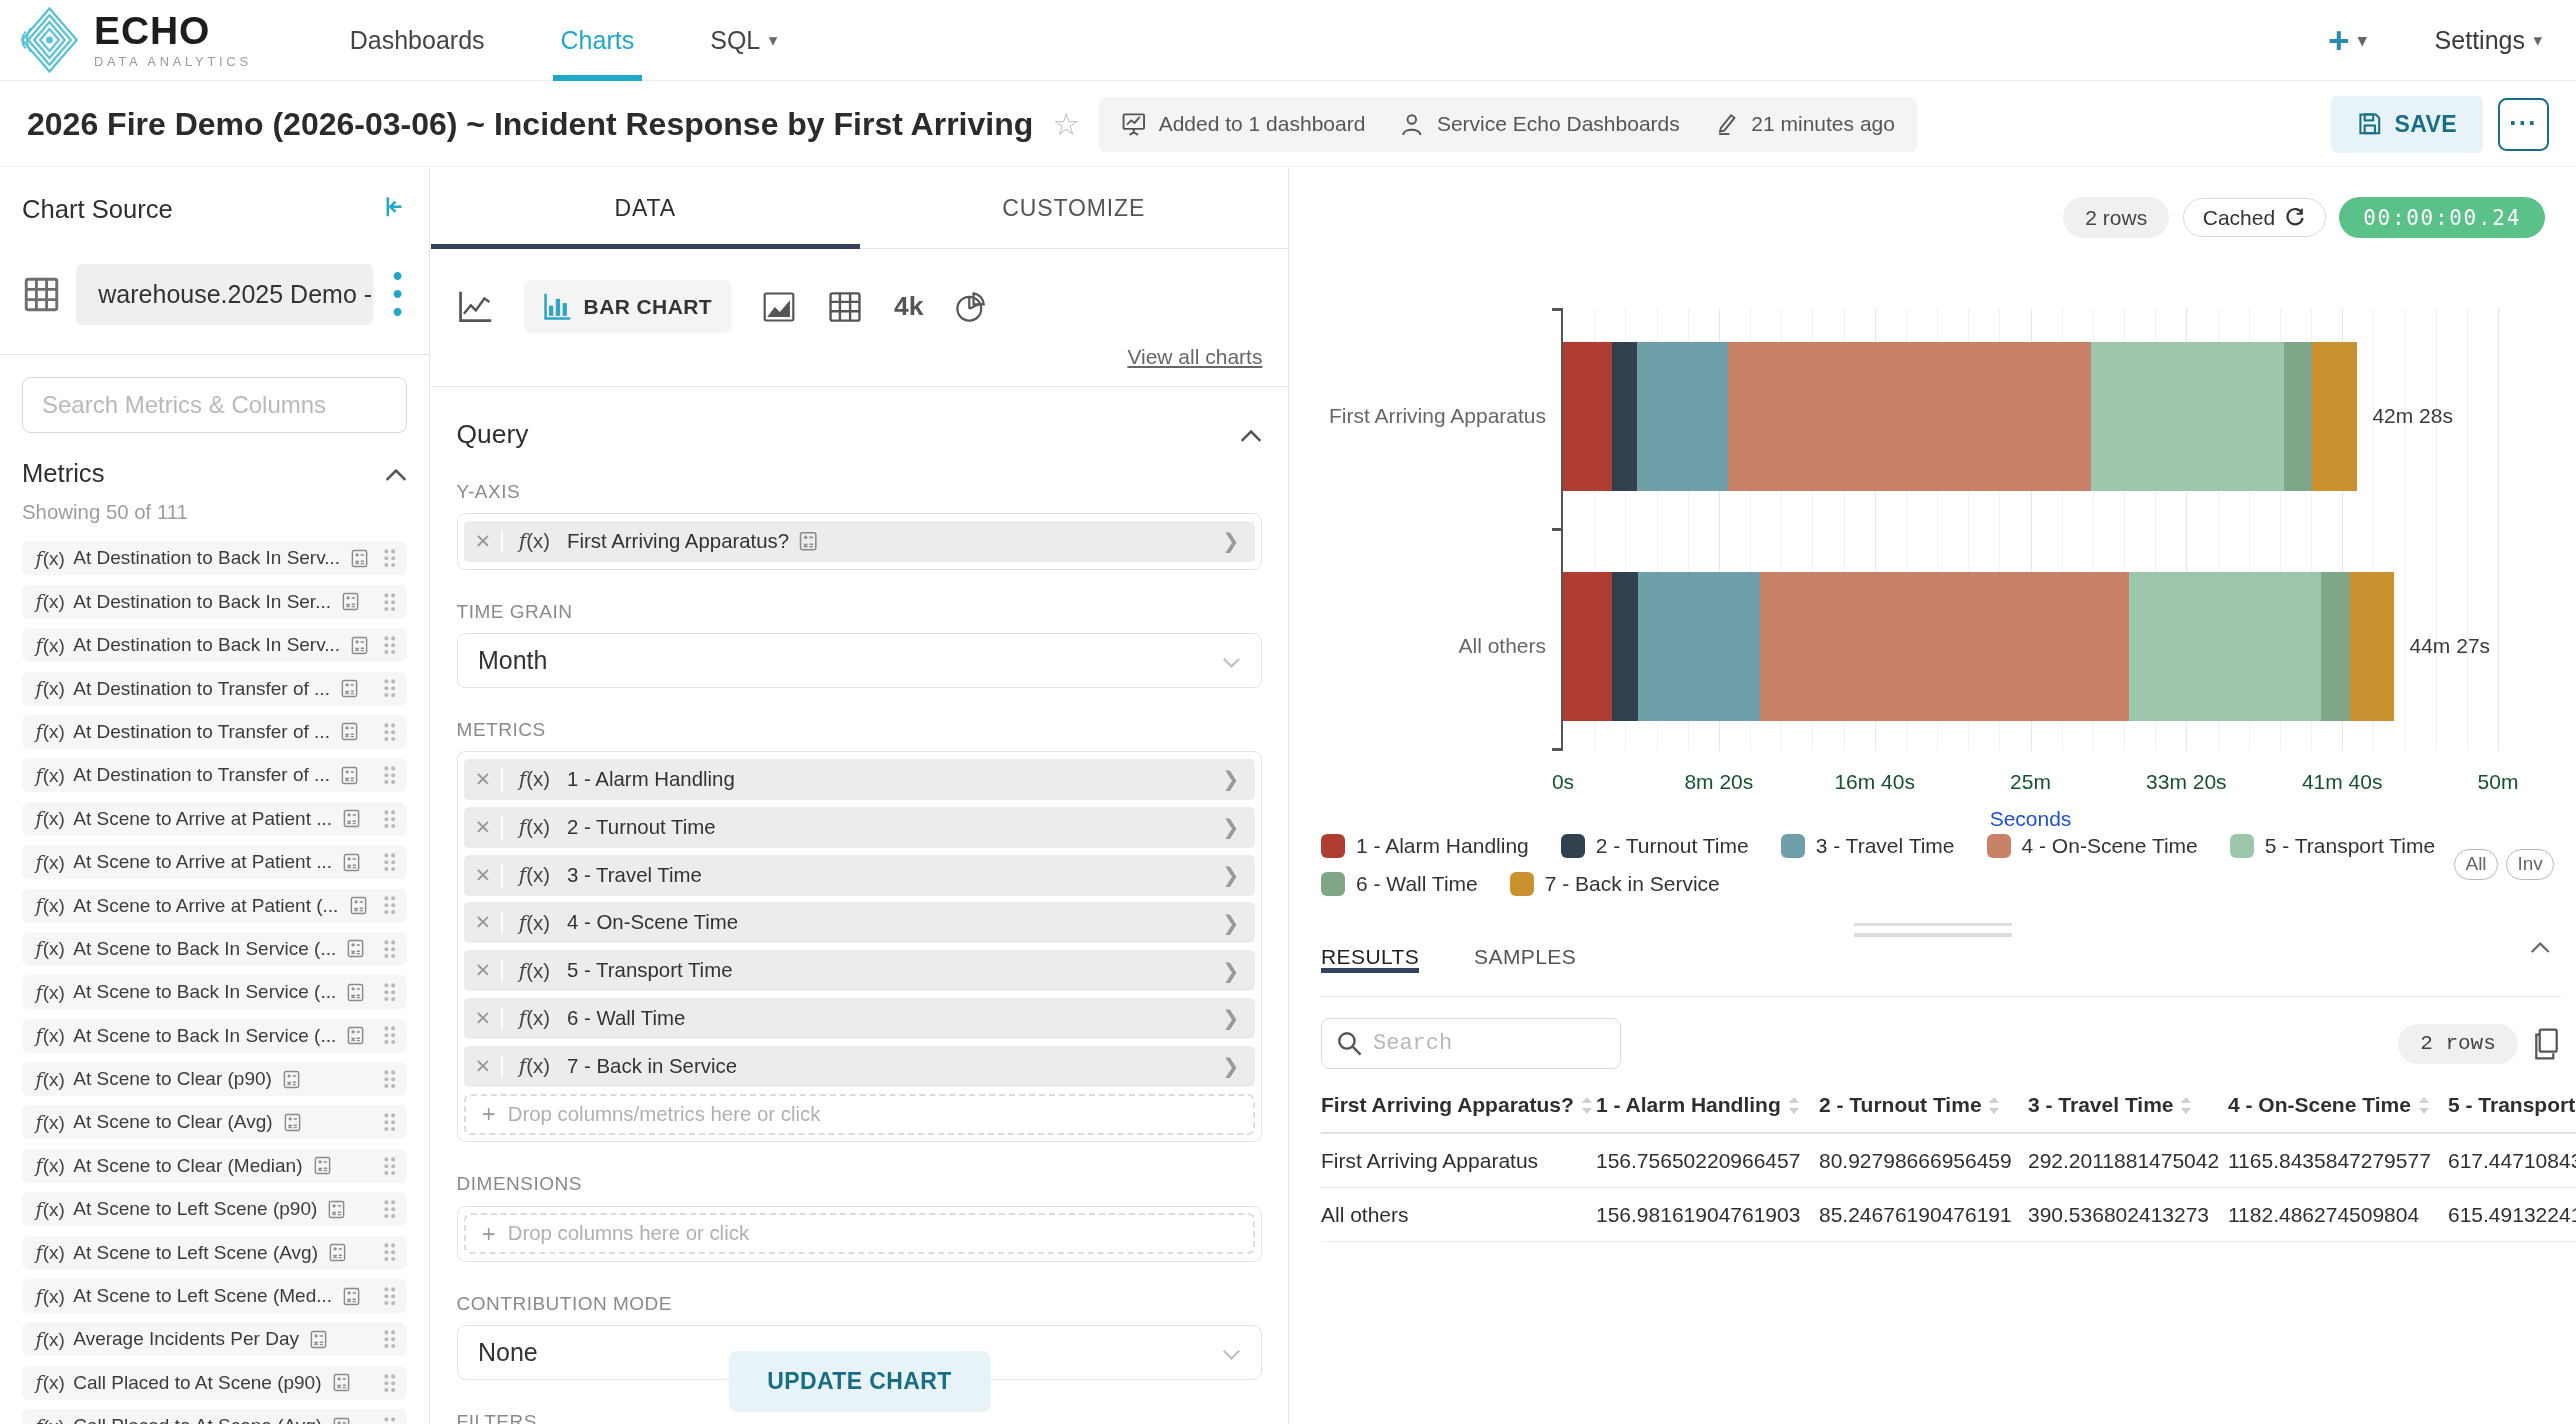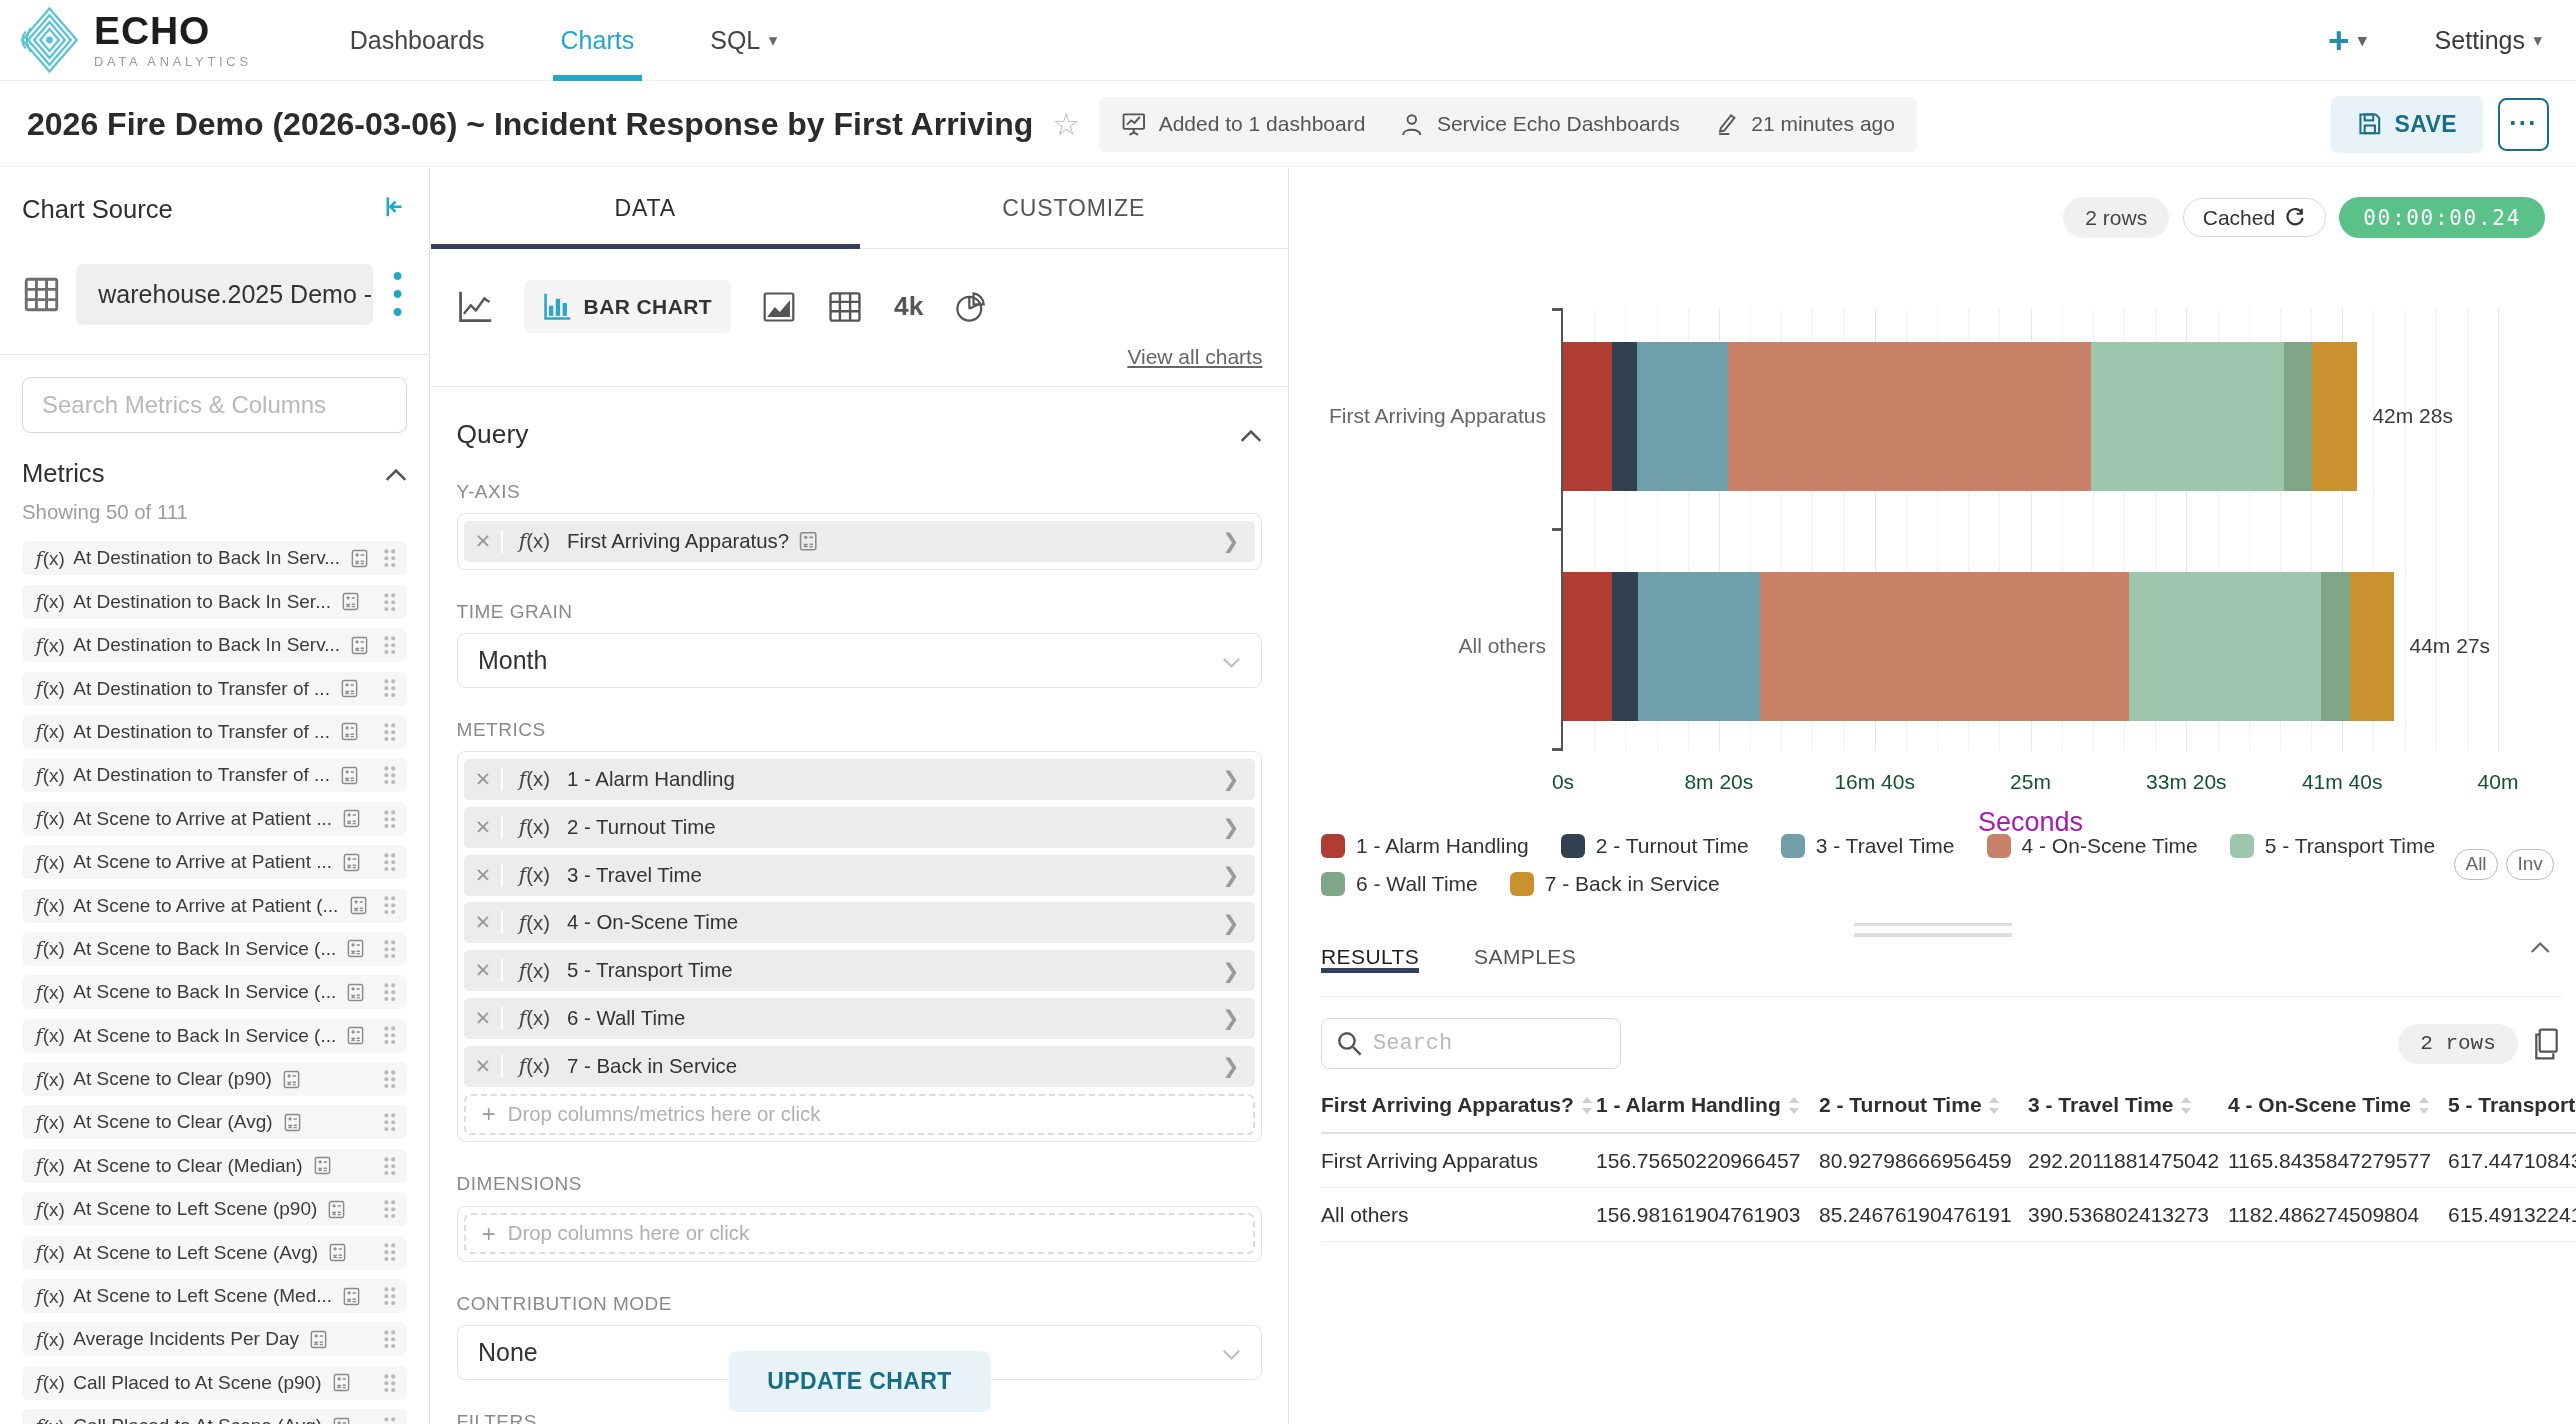--- a/index.html
+++ b/index.html
@@ -88,21 +88,21 @@
 
   .plot { position:absolute; left:271px; top:140px; width:937px; height:443px; border-left:2.6px solid #555; }
   .gridline { position:absolute; top:0; bottom:0; width:0.9px; background:#f0f0f5; }
   .gridline.major { background:#e6e6ef; }
   .hbar { position:absolute; left:0; height:149px; display:flex; overflow:hidden; }
   .hbar .seg { height:100%; }
   .cat-label { position:absolute; right:calc(100% + 17px); font-size:21px; color:#666; white-space:nowrap; transform:translateY(-50%); }
   .val-label { position:absolute; font-size:21px; color:#3a3a3a; white-space:nowrap; transform:translateY(-50%); }
   .axis-tick { position:absolute; left:-11px; width:8.5px; height:2.6px; background:#555; }
   .xtick { position:absolute; top:calc(100% + 19px); transform:translateX(-50%); font-size:21px; color:#14532d; white-space:nowrap; }
-  .xlabel { position:absolute; top:calc(100% + 56px); left:50%; transform:translateX(-50%); font-size:27px; color:#a21caf; }
+  .xlabel { position:absolute; top:calc(100% + 56px); left:50%; transform:translateX(-50%); font-size:21px; color:#1d4ed8; }
   .legend { position:absolute; top:666px; left:31px; right:128px; display:flex; flex-wrap:wrap; column-gap:32px; row-gap:13.6px; }
   .lg-item { display:flex; align-items:center; gap:11px; font-size:21px; color:#333; white-space:nowrap; }
   .lg-sw { width:24px; height:24px; border-radius:6px; flex:none; }
   .lg-controls { position:absolute; right:22px; top:681px; display:flex; gap:8.5px; }
   .lg-btn { border:1.7px solid #b9b9b9; border-radius:15.3px; padding:3.4px 10.2px; font-size:19px; color:#666; background:#fff; cursor:pointer; }
   .drag-handle { position:absolute; top:755px; left:50%; transform:translateX(-50%); width:158px; }
   .drag-handle div { height:3.4px; background:#ddd; margin-bottom:6.8px; }
 
   .res-tabs { position:absolute; top:777px; left:31px; right:0; display:flex; gap:55px; }
   .res-tab { font-size:21px; letter-spacing:0.4px; color:#555; padding-bottom:4px; position:relative; cursor:pointer; }
@@ -936,21 +936,21 @@
           <div class="seg" title="7 - Back in Service" style="width: 5.33408%; background: rgb(201, 146, 46);"></div>
         </div>
         <div class="cat-label" style="top: 338px;">All others</div>
         <div class="val-label" style="top: 338px; left: calc(88.9001% + 15.3px);">44m 27s</div>
         <div class="xtick" style="left: 0%;">0s</div>
         <div class="xtick" style="left: 16.6667%;">8m 20s</div>
         <div class="xtick" style="left: 33.3333%;">16m 40s</div>
         <div class="xtick" style="left: 50%;">25m</div>
         <div class="xtick" style="left: 66.6667%;">33m 20s</div>
         <div class="xtick" style="left: 83.3333%;">41m 40s</div>
-        <div class="xtick" style="left: 100%;">40m</div>
+        <div class="xtick" style="left: 100%;">50m</div>
         <div class="xlabel">Seconds</div>
       </div>
     <div class="legend">
         <div class="lg-item">
           <span class="lg-sw" style="background:#b03d33"></span>
           <span>1 - Alarm Handling</span>
         </div>
         <div class="lg-item">
           <span class="lg-sw" style="background:#31414f"></span>
           <span>2 - Turnout Time</span>

